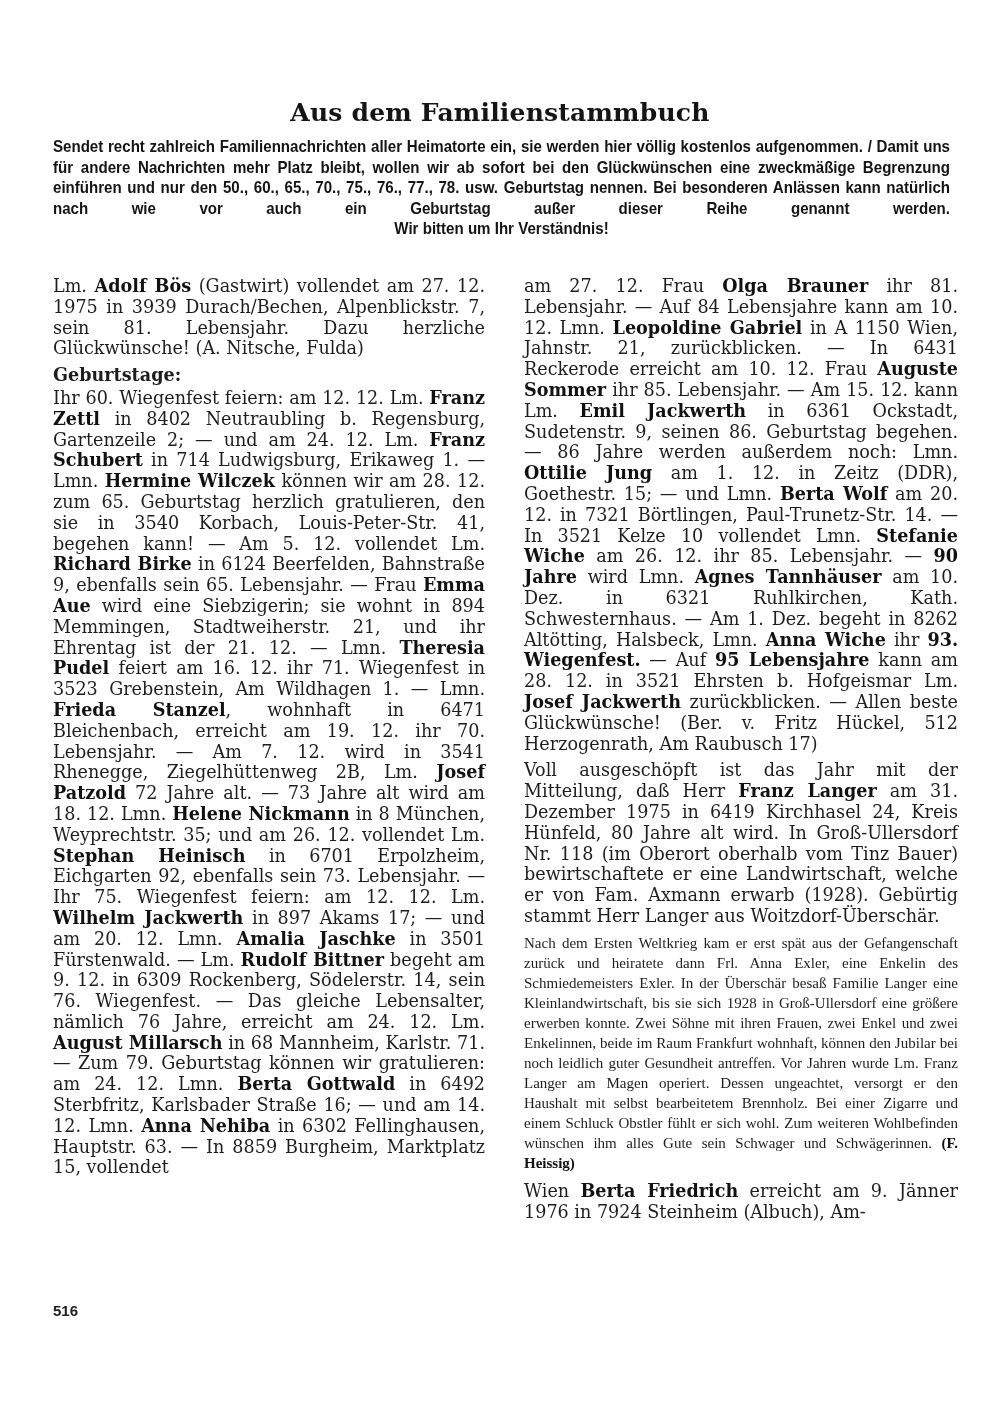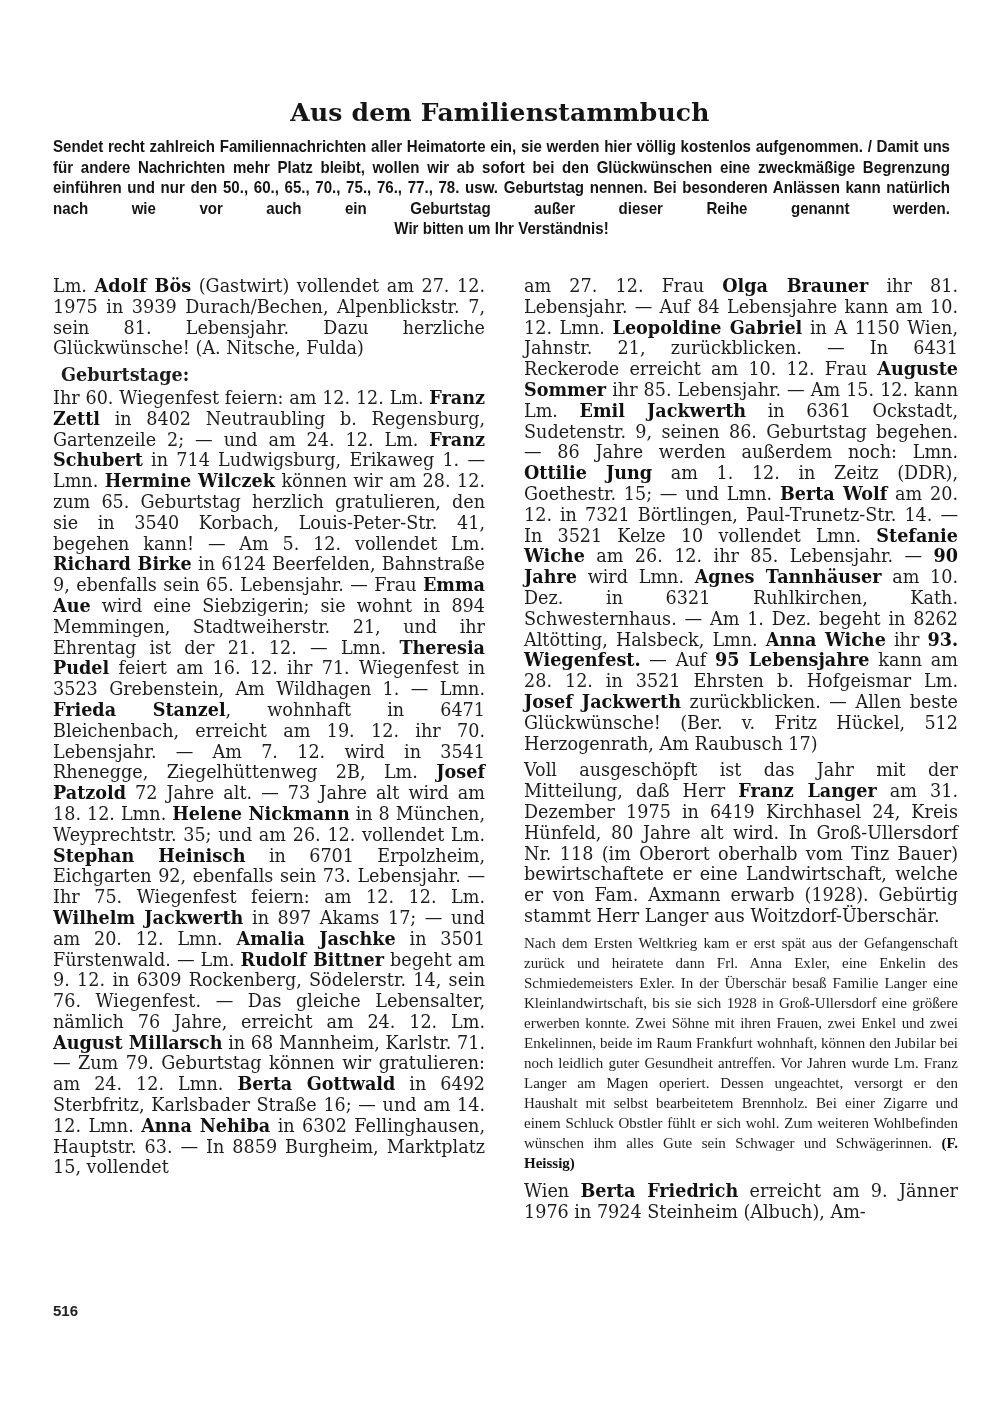--- a/index.html
+++ b/index.html
@@ -24,21 +24,21 @@
     text-align: justify; hyphens: manual; color: #1d1d1d;
   }
   .col.left { left: 53px; }
   .col.right { left: 524px; width: 434px; }
   .col p { margin: 0 0 6px 0; }
   .col b { font-weight: bold; color: #111; }
   .heading {
     font-family: "DejaVu Serif", serif; font-weight: bold; font-size: 16.5px;
     letter-spacing: 0.6px; margin: 0 0 6px 0; line-height: 22px;
   }
-  .subheading { font-weight: bold; margin: 0 0 2px 8px; }
+  .subheading { font-weight: bold; margin: 0 0 2px 0; }
   .small {
     font-family: "Liberation Serif", serif; font-size: 15px; line-height: 20px;
     margin: 4px 0 8px 0 !important; text-align: justify;
   }
   .pagenum {
     position: absolute; left: 53px; top: 1302px;
     font-family: Liberation Sans, sans-serif; font-weight: bold; font-size: 15px; color: #222;
   }
 </style>
 </head>

